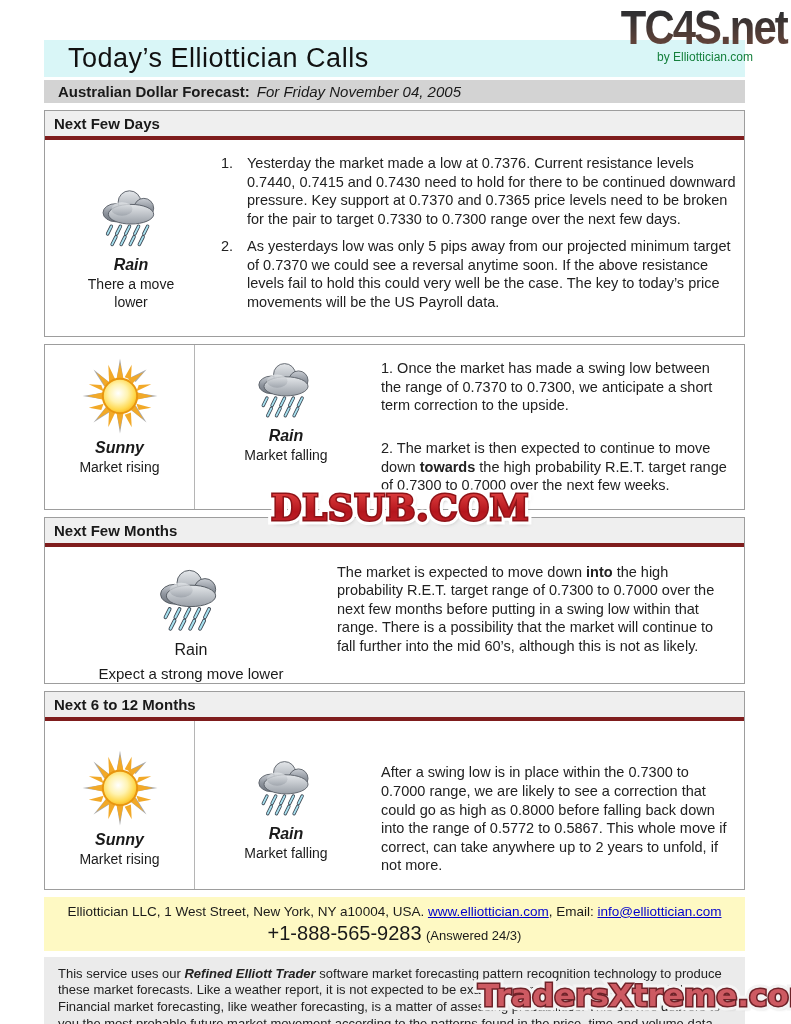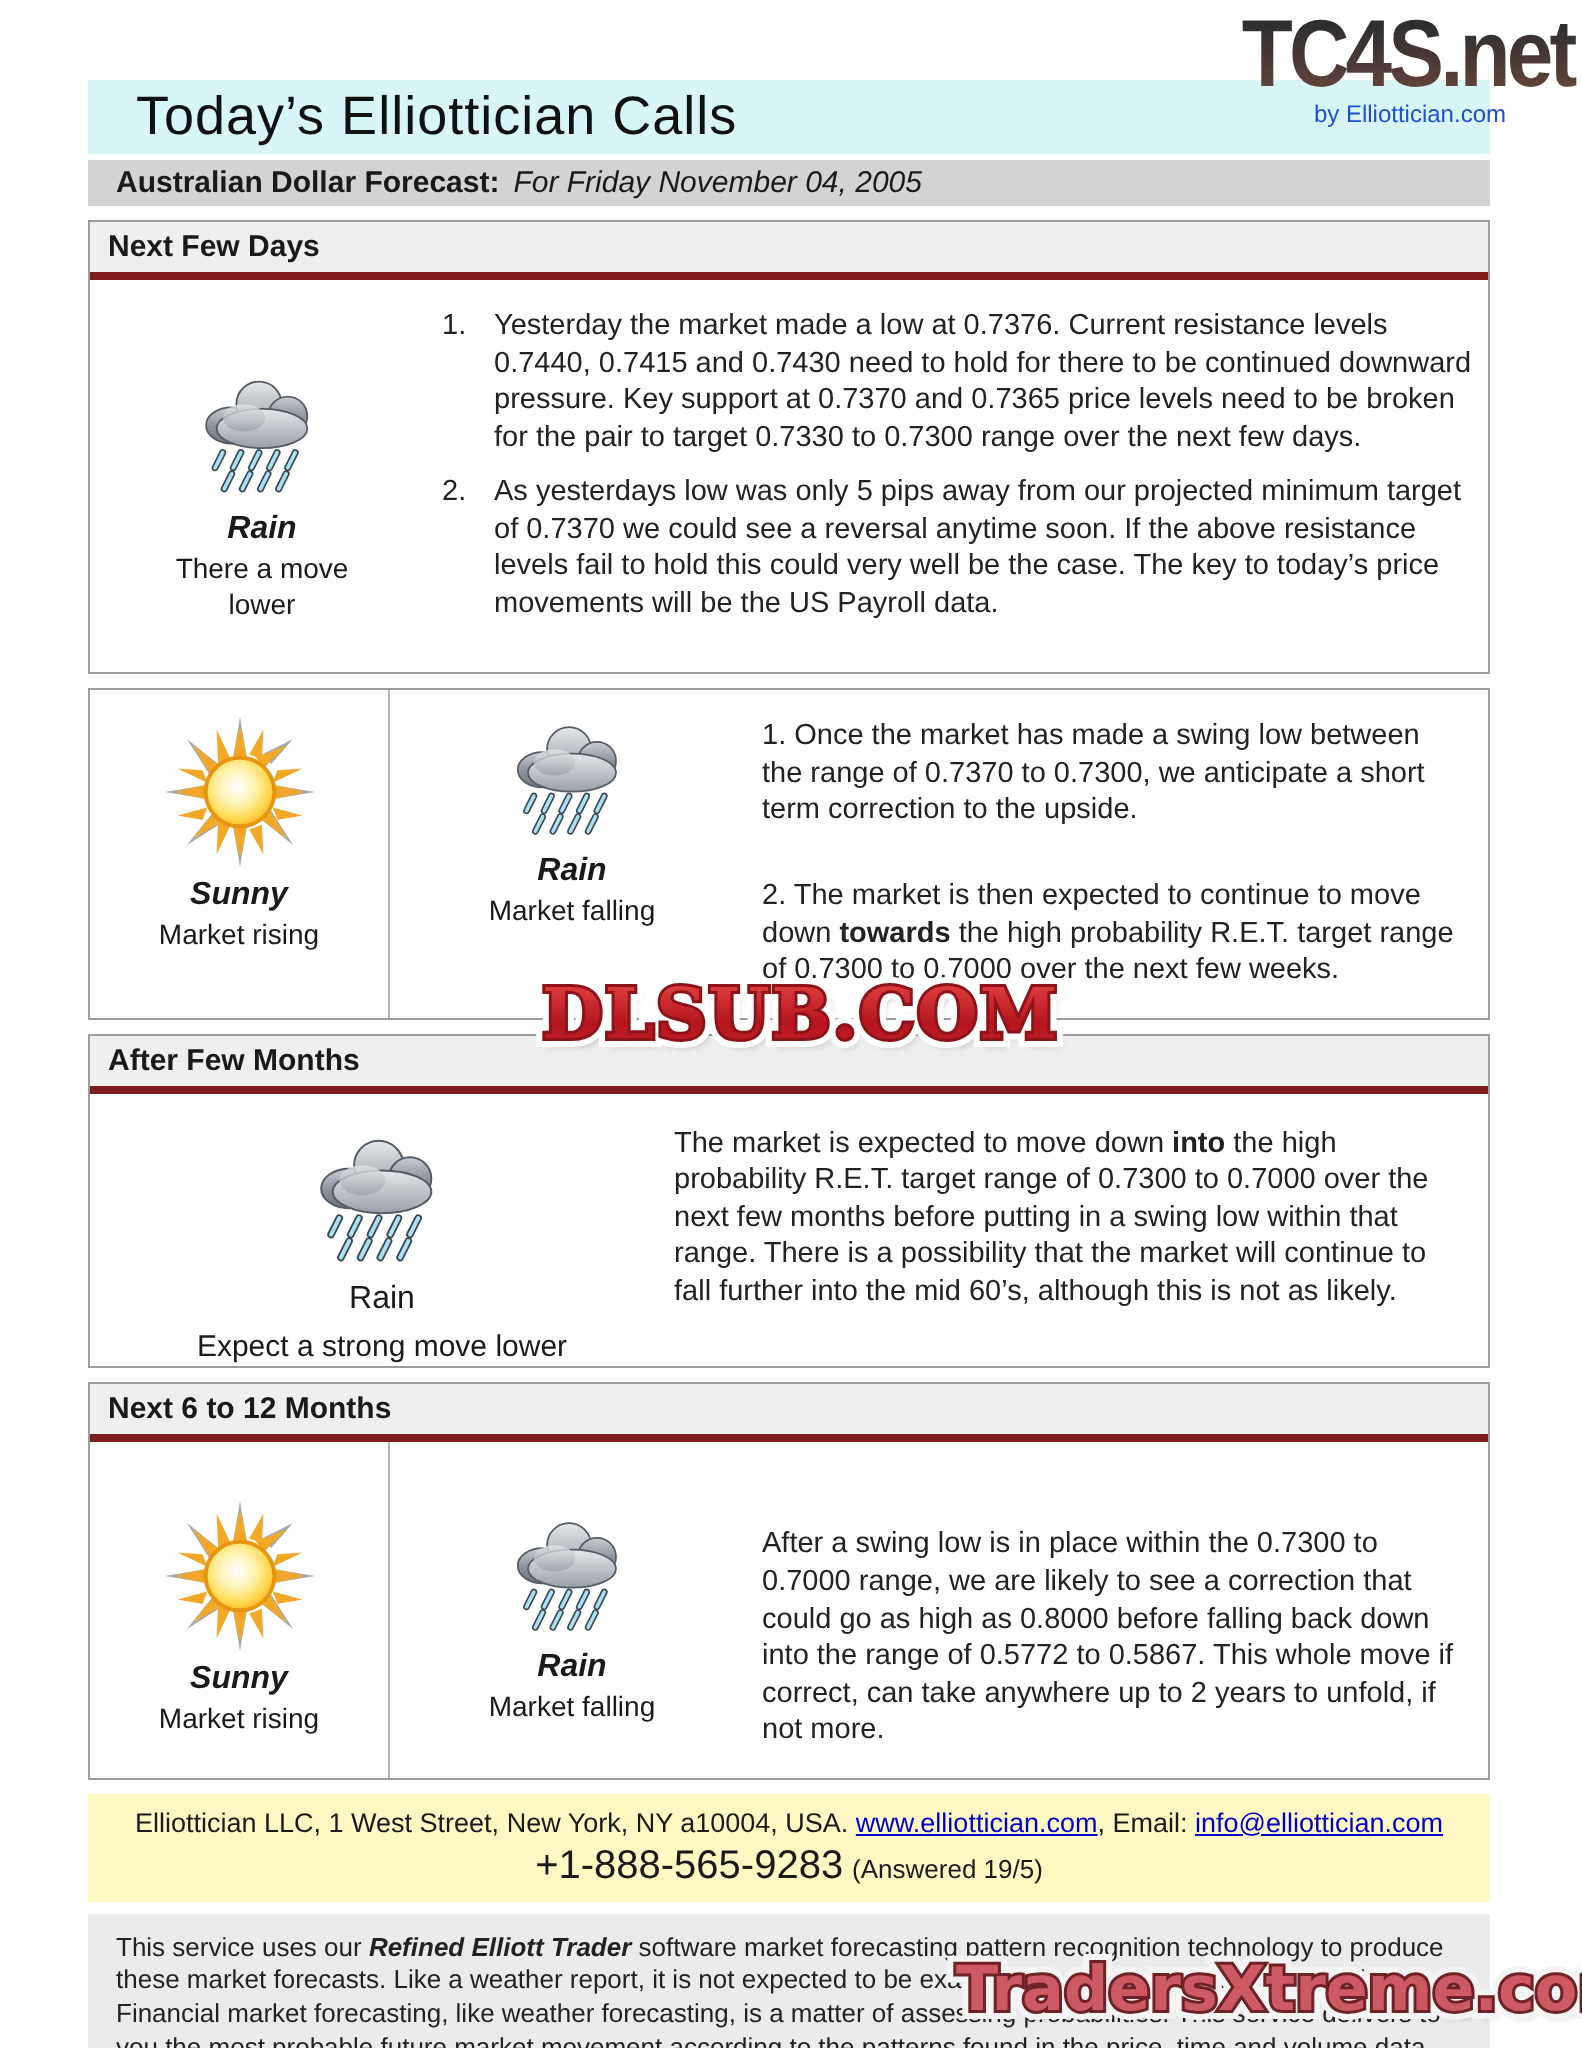--- a/index.html
+++ b/index.html
@@ -20,21 +20,21 @@
     position:absolute; right:-44px; top:-36px; width:240px; text-align:right;
     pointer-events:none;
   }
   .logo-text {
     font-weight:bold; font-size:44px; letter-spacing:-2px; line-height:1;
     display:inline-block; transform:scale(0.95,1.08); transform-origin:right top;
     background:linear-gradient(#2f2f31 20%, #5a4038 75%, #6d4a40);
     -webkit-background-clip:text; background-clip:text; color:transparent;
     padding-right:2px;
   }
-  .logo-sub { font-size:12px; color:#1d4ed8; margin-top:2px; margin-right:36px; }
+  .logo-sub { font-size:12px; color:#15803d; margin-top:2px; margin-right:36px; }
 
   .forecast-bar {
     margin-top:3px; background:#d3d3d3; height:23px; display:flex;
     align-items:center; padding-left:14px; font-size:15px; gap:7px;
   }
   .forecast-label { font-weight:bold; }
   .forecast-date { font-style:italic; }
 
   
   .section {
@@ -261,21 +261,21 @@
         <div class="icon-sub">Market falling</div>
       </div>
       <div class="cell-text body-text">
         <p>1. Once the market has made a swing low between the range of 0.7370 to 0.7300, we anticipate a short term correction to the upside.</p>
         <p class="gap-para"><span>2. The market is then expected to continue to move down </span><b>towards</b><span> the high probability R.E.T. target range of 0.7300 to 0.7000 over the next few weeks.</span></p>
       </div>
     </div>
   </div>
 
   <div class="section s-months">
-    <div class="section-header">After Few Months</div>
+    <div class="section-header">Next Few Months</div>
     <div class="section-body">
       <div class="icon-col">
         <span class="icon-box">
           <svg width="84" height="74">
               <use href="#sym-rain"></use>
             </svg>
         </span>
         <div class="icon-label plain">Rain</div>
         <div class="icon-sub" style="font-size:15px;margin-top:6px">Expect a strong move lower</div>
       </div>
@@ -311,21 +311,21 @@
       </div>
     </div>
   </div>
 
   <div class="contact-band">
     <div class="contact-line">
       <span>Elliottician LLC, 1 West Street, New York, NY a10004, USA. </span><a href="#">www.elliottician.com</a><span>, Email: </span><a href="#">info@elliottician.com</a>
     </div>
     <div class="phone-line">
       <span class="phone-number">+1-888-565-9283</span>
-      <span class="phone-note">(Answered 19/5)</span>
+      <span class="phone-note">(Answered 24/3)</span>
     </div>
   </div>
 
   <div class="disclaimer">
     <span>This service uses our </span><span class="bi">Refined Elliott Trader</span><span> software market forecasting pattern recognition technology to produce these market forecasts. Like a weather report, it is not expected to be exact. No forecasting system is infallible. Financial market forecasting, like weather forecasting, is a matter of assessing probabilities. This service delivers to you the most probable future market movement according to the patterns found in the price, time and volume data. For more information about the unique and proprietary technology behind these forecasts, see </span>
   </div>
 
 </div>
 
 <div class="wm wm-dlsub">

